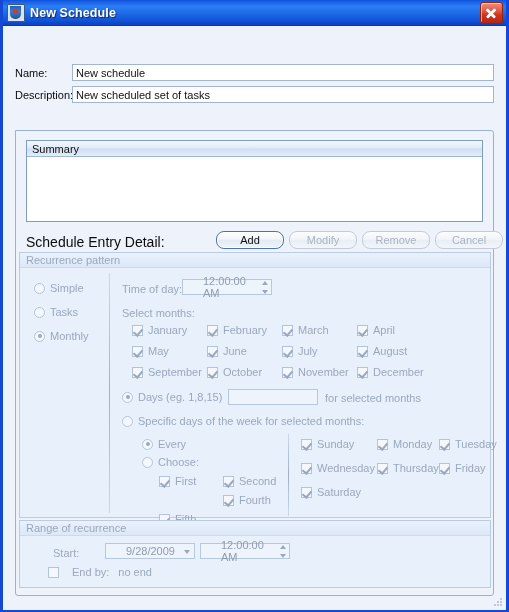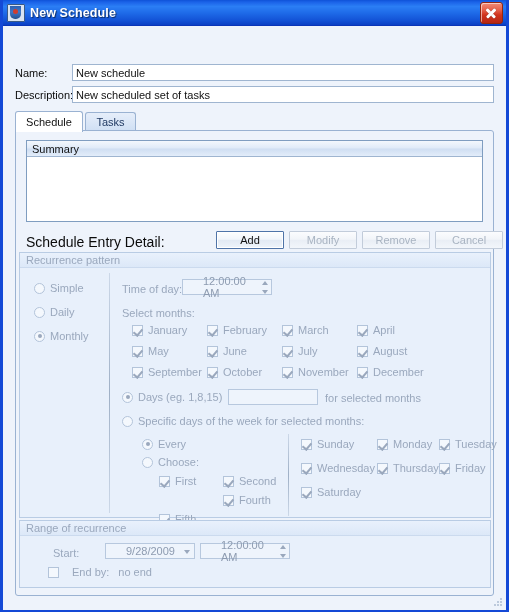--- a/index.html
+++ b/index.html
@@ -110,21 +110,21 @@
     background:linear-gradient(to bottom,#f3f7fd 0%,#dfeaf8 48%,#cfdef2 52%,#e3edfa 100%);
     border-bottom:1px solid #9fb5d0;
     display:flex;align-items:center;padding-left:5px;
     font-size:11px;color:#111;
   }
 
   
   .detaillabel{position:absolute;left:10px;top:103px;font-size:14px;color:#0b0b0b;}
   .btn{
     box-sizing:border-box;height:18px;
-    border:1px solid #8ca4c4;border-radius:1px;
+    border:1px solid #8ca4c4;border-radius:8px;
     background:linear-gradient(to bottom,#fdfefe 0%,#f2f6fb 45%,#e2eaf4 52%,#eef4fb 100%);
     font-family:"Liberation Sans",sans-serif;font-size:11px;color:#111;
     display:flex;align-items:center;justify-content:center;cursor:pointer;
     position:absolute;
   }
   .btn.disabled{color:#a9b4c2;border-color:#c2ccda;
     background:linear-gradient(to bottom,#fbfcfe 0%,#f2f5f9 45%,#e9eef5 52%,#f2f6fb 100%);
     cursor:default;}
   .btn.default{border-color:#4f74a8;box-shadow:inset 0 0 0 1px #ffffff;}
 
@@ -208,28 +208,20 @@
     <div class="fieldrow" style="left:12px;top:38px;width:479px;">
       <span class="fieldlabel" style="width:57px;">Name:</span>
       <input class="textinput" style="width: 422px;" type="text" value="New schedule">
     </div>
 
     <div class="fieldrow" style="left:12px;top:60px;width:479px;">
       <span class="fieldlabel" style="width:57px;">Description:</span>
       <input class="textinput" style="width: 422px;" type="text" value="New scheduled set of tasks">
     </div>
 
-    <div class="tabstrip">
-      <div class="tab active" style="left:0;width:68px;">
-        <span>Schedule</span>
-      </div>
-      <div class="tab inactive" style="left:70px;width:51px;">
-        <span>Tasks</span>
-      </div>
-    </div>
 
     <div class="tabpanel">
 
       <div class="listbox">
         <div class="listheader">
           <span>Summary</span>
         </div>
       </div>
 
       <span class="detaillabel">Schedule Entry Detail:</span>
@@ -250,21 +242,21 @@
         <div class="grouphdr">
           <span>Recurrence pattern</span>
         </div>
 
         <div class="optrow" style="left:14px;top:29px;">
           <span class="radio"></span>
           <span class="dtext">Simple</span>
         </div>
         <div class="optrow" style="left:14px;top:53px;">
           <span class="radio"></span>
-          <span class="dtext">Daily</span>
+          <span class="dtext">Tasks</span>
         </div>
         <div class="optrow" style="left:14px;top:77px;">
           <span class="radio on"></span>
           <span class="dtext">Monthly</span>
         </div>
 
         <div class="vsep" style="left:89px;top:20px;height:240px;"></div>
 
         <span class="dtext" style="position:absolute;left:102px;top:30px;">Time of day:</span>
         <div class="dinput" style="left:162px;top:26px;width:90px;">

